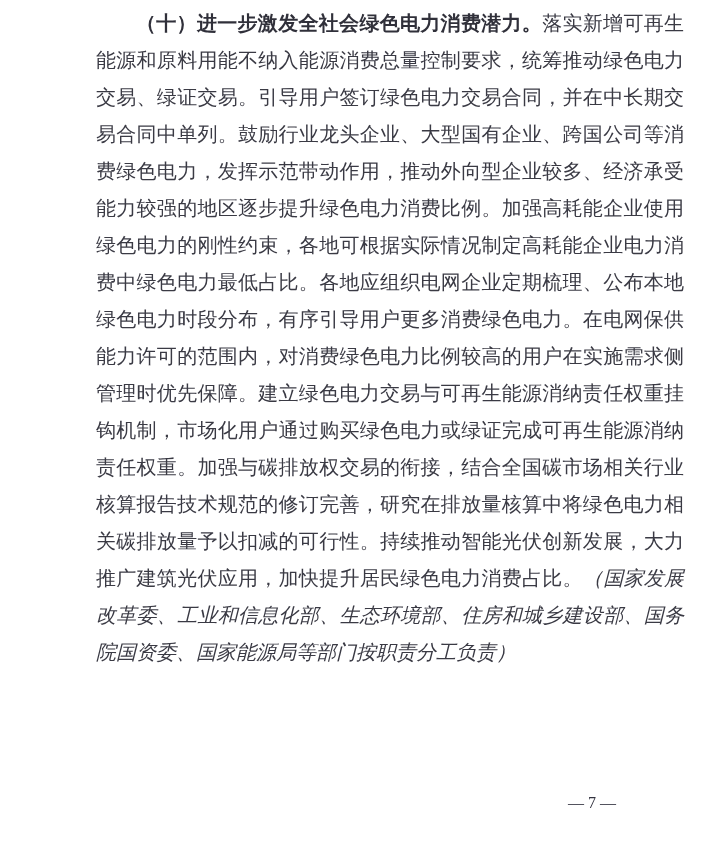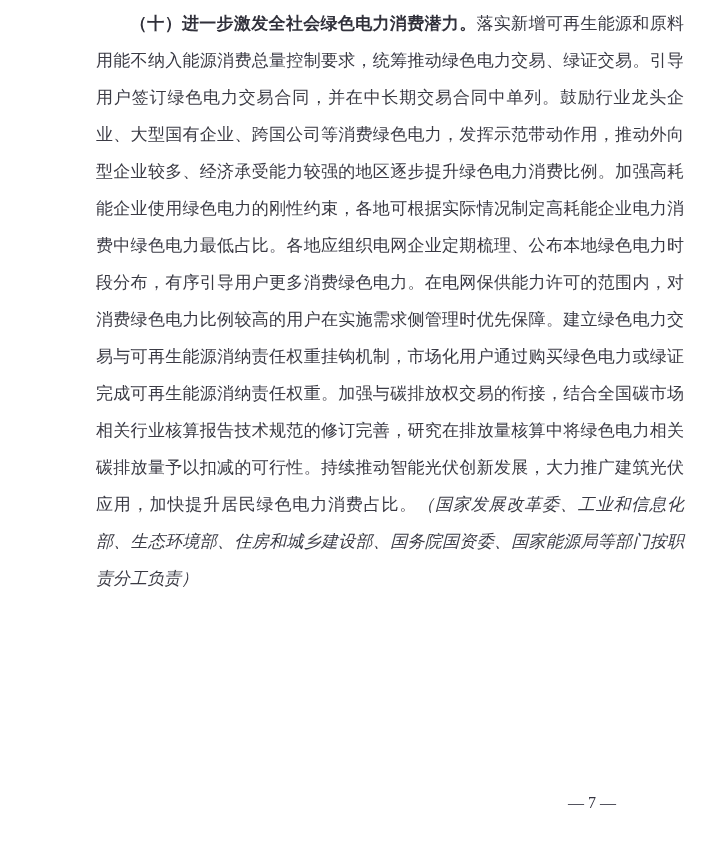--- a/index.html
+++ b/index.html
@@ -13,21 +13,21 @@
     height: 856px;
     background: #ffffff;
     overflow: hidden;
     font-family: "Liberation Serif", "DejaVu Serif", serif;
   }
   .text-area {
     position: absolute;
     left: 96px;
     top: 5px;
     width: 588px;
-    font-size: 17px;
+    font-size: 20px;
     line-height: 37px;
     color: #3a3a44;
     text-align: justify;
   }
   .para {
     margin: 0;
     padding: 0;
     text-indent: 2em;
   }
   .lead-bold {

